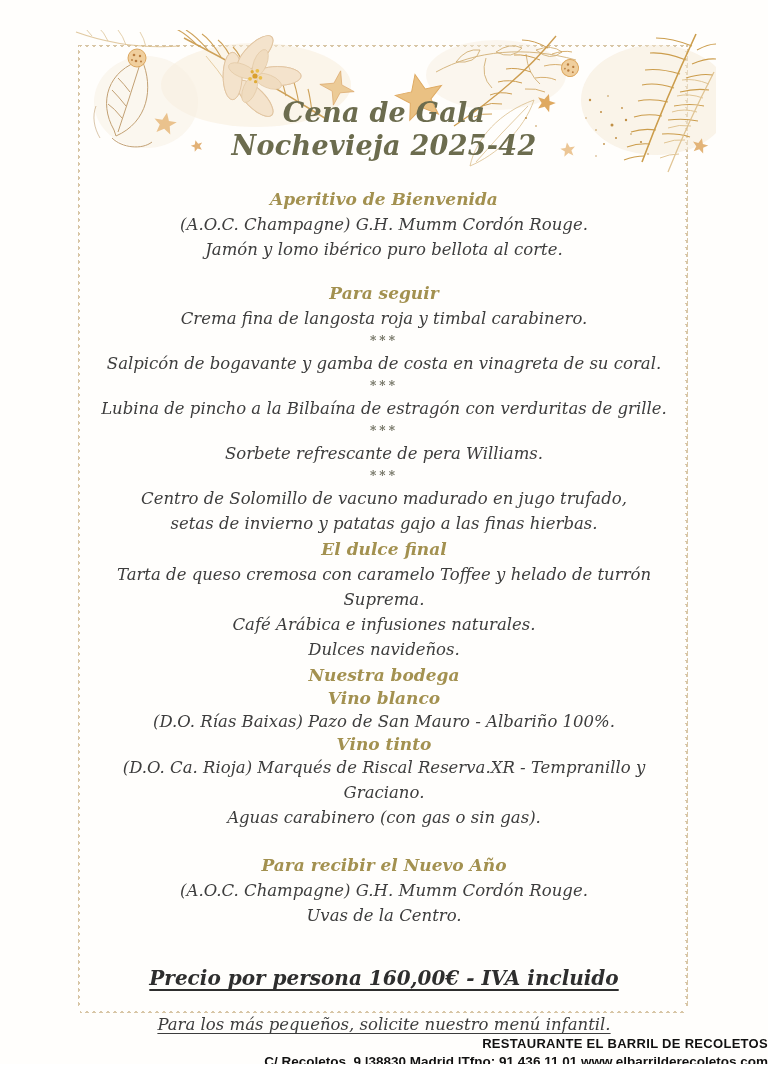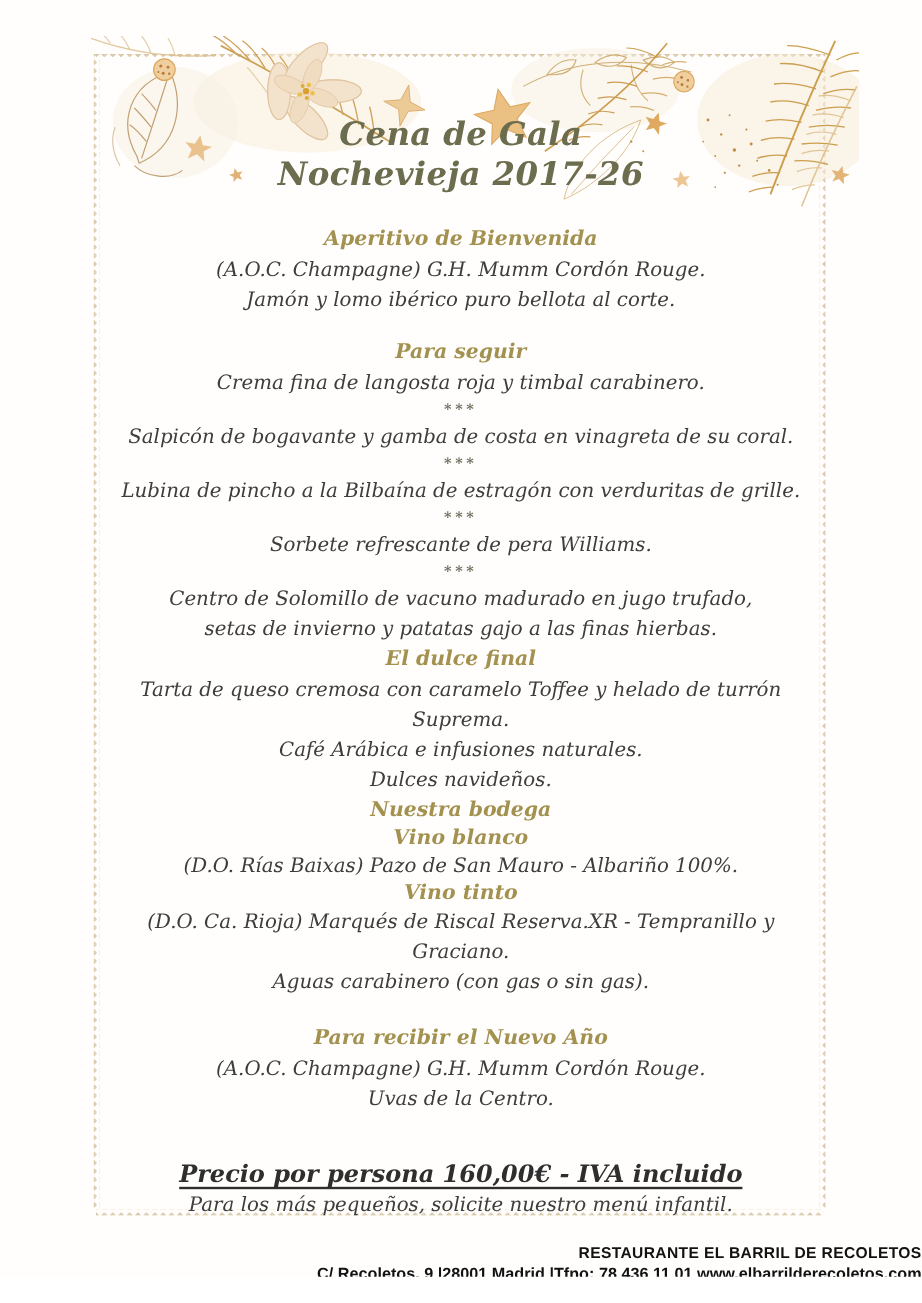--- a/index.html
+++ b/index.html
@@ -52,21 +52,21 @@
   .sepline{color:#6e6e5e;font-size:12px;line-height:20px;letter-spacing:3px;font-style:normal;font-weight:bold;}
   .sec-0{margin-top:24px;}
   .sec-1{margin-top:18px;}
   .sec-2{}
   .sec-3{}
   .sec-4{margin-top:22px;}
   .price{margin-top:36px;}
   .price-main{color:#2e2e2e;font-size:20px;line-height:28px;font-weight:700;
     text-decoration:underline;text-underline-offset:4px;}
   .price-note{color:var(--ink);font-size:16.5px;line-height:24px;
-    text-underline-offset:3px;}
+    text-decoration:underline;text-underline-offset:3px;margin-top:21px;}
 
   .footer{
     position:absolute;left:0;right:0;top:1036px;z-index:3;text-align:right;
     font-family:"Liberation Sans", sans-serif;font-weight:bold;color:#111;
   }
   .f1{font-size:13px;line-height:16px;letter-spacing:.3px;}
   .f2{font-size:13.5px;line-height:20px;}
 </style>
 </head>
 <body>
@@ -202,21 +202,21 @@
 
   <div class="zz zz-top"></div>
   <div class="zz zz-bottom"></div>
   <div class="zz zz-left"></div>
   <div class="zz zz-right"></div>
 
   <div class="content">
 
     <div class="title">
       <div>Cena de Gala</div>
-      <div>Nochevieja 2017-26</div>
+      <div>Nochevieja 2025-42</div>
     </div>
 
     <div class="sec-0">
       <div class="heading">Aperitivo de Bienvenida</div>
       <div class="item">(A.O.C. Champagne) G.H. Mumm Cordón Rouge.</div>
       <div class="item">Jamón y lomo ibérico puro bellota al corte.</div>
     </div>
 
     <div class="sec-1">
       <div class="heading">Para seguir</div>
@@ -256,16 +256,16 @@
 
     <div class="price">
       <div class="price-main">Precio por persona 160,00€ - IVA incluido</div>
       <div class="price-note">Para los más pequeños, solicite nuestro menú infantil.</div>
     </div>
 
   </div>
 
   <div class="footer">
     <div class="f1">RESTAURANTE EL BARRIL DE RECOLETOS</div>
-    <div class="f2">C/ Recoletos, 9 |28001 Madrid |Tfno: 78 436 11 01 www.elbarrilderecoletos.com</div>
+    <div class="f2">C/ Recoletos, 9 |38830 Madrid |Tfno: 91 436 11 01 www.elbarrilderecoletos.com</div>
   </div>
 
 </div>
 
 </body></html>

